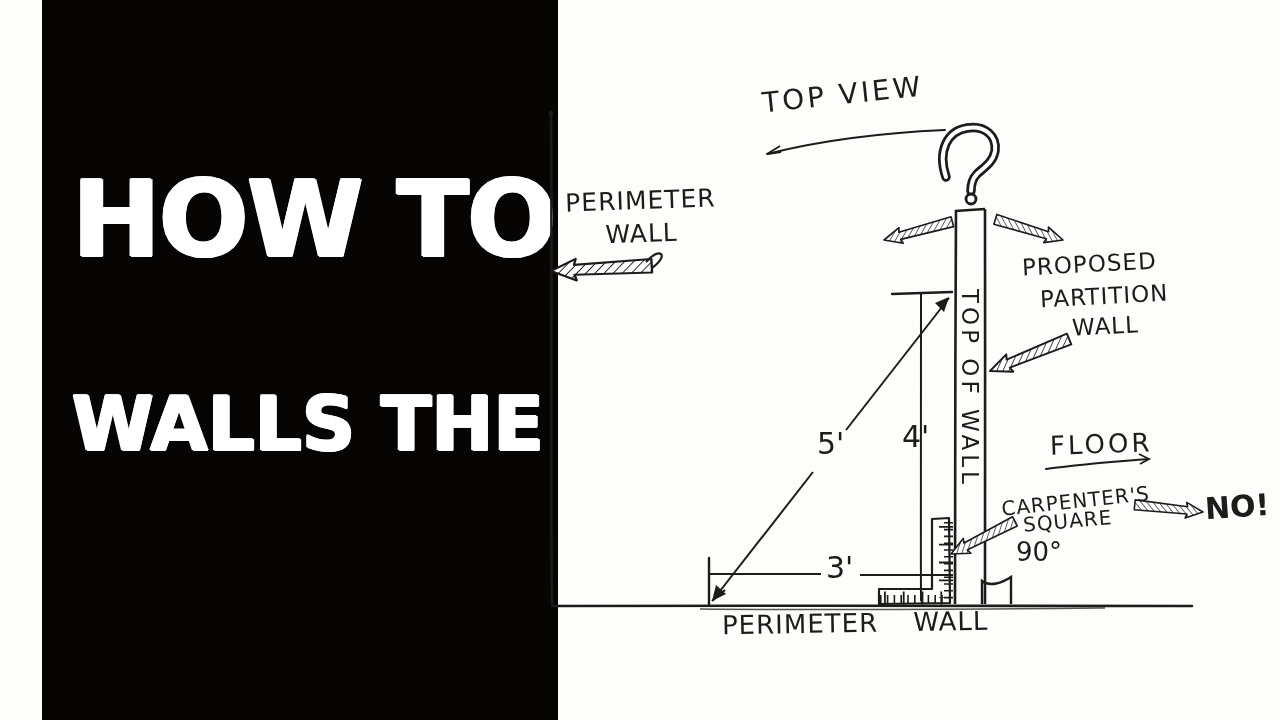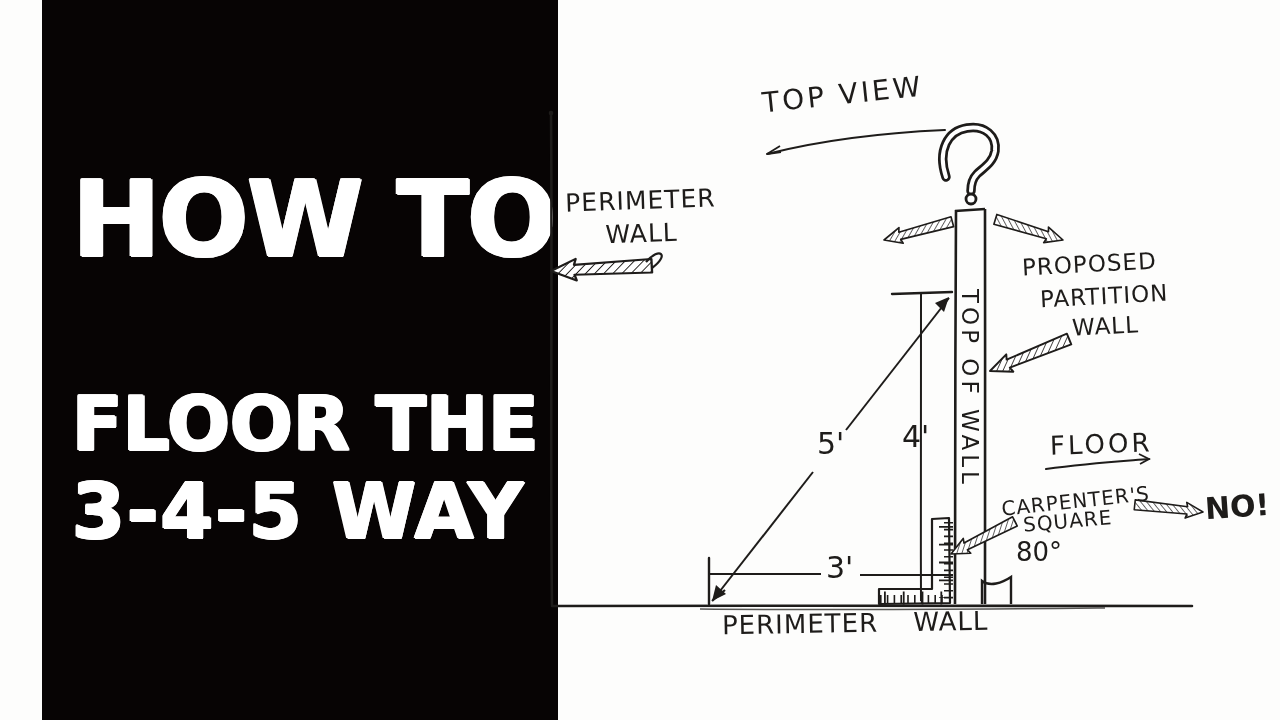--- a/index.html
+++ b/index.html
@@ -32,22 +32,21 @@
   #lb-topofwall{left:982px;top:289px;font-size:23px;letter-spacing:4px;transform:rotate(90deg);transform-origin:0 0;}
   svg{position:absolute;left:0;top:0;}
 </style>
 </head>
 <body>
 
 <div id="stage">
 
   <div id="title-panel">
     <div class="t-line" id="t1">HOW TO</div>
-    <div class="t-line" id="t3">FLOOR THE</div>
-    <div class="t-line" id="t4">3-4-5 WAY</div>
+    <div class="t-line" id="t3">WALLS THE</div>
   </div>
 
   <svg width="1280" height="720" viewBox="0 0 1280 720">
     <defs>
       <pattern id="hatch" patternUnits="userSpaceOnUse" width="7" height="7" patternTransform="rotate(45)">
         <rect width="7" height="7" fill="#ffffff"></rect>
         <line x1="0" y1="0" x2="0" y2="7" stroke="#1e1c1a" stroke-width="2"></line>
       </pattern>
       <path id="harrow" d="M0,0 L26,-12 L24,-5.5 L104,-7.5 L104,7.5 L24,5.5 L26,12 Z" fill="url(#hatch)" stroke="#1e1c1a" stroke-width="2.4" stroke-linejoin="round"></path>
     </defs>
@@ -136,21 +135,21 @@
   </div>
 
   <div class="hand" id="lb-prop1">PROPOSED</div>
   <div class="hand" id="lb-prop2">PARTITION</div>
   <div class="hand" id="lb-prop3">WALL</div>
 
   <div class="hand" id="lb-floor">FLOOR</div>
 
   <div class="hand" id="lb-carp1">CARPENTER'S</div>
   <div class="hand" id="lb-carp2">SQUARE</div>
-  <div class="hand" id="lb-90">80°</div>
+  <div class="hand" id="lb-90">90°</div>
   <div class="hand" id="lb-no">NO!</div>
 
   <div class="hand" id="lb-d5">5'</div>
   <div class="hand" id="lb-d4">4'</div>
   <div class="hand" id="lb-d3">3'</div>
 
   <div class="hand" id="lb-topofwall">TOP OF WALL</div>
 
   <div class="hand" id="lb-perim-bot">PERIMETER WALL</div>
 

